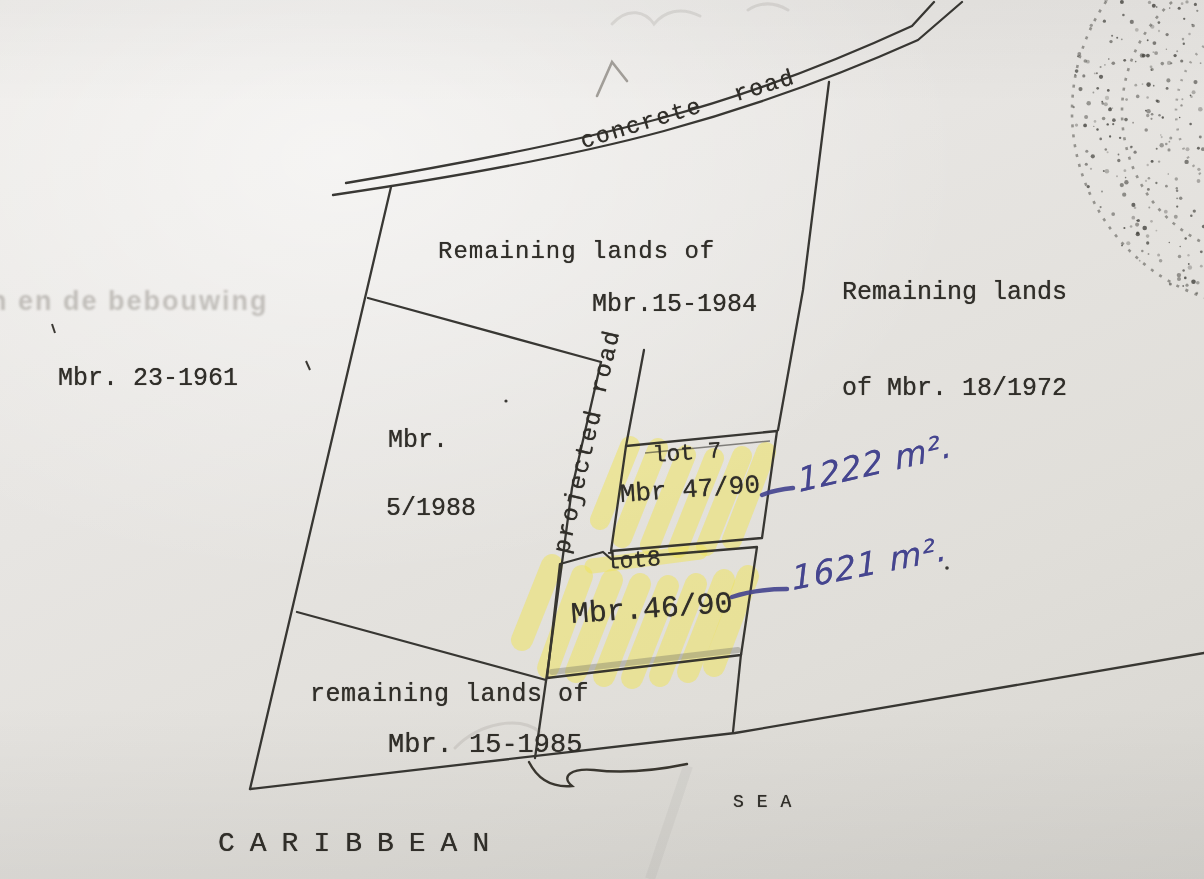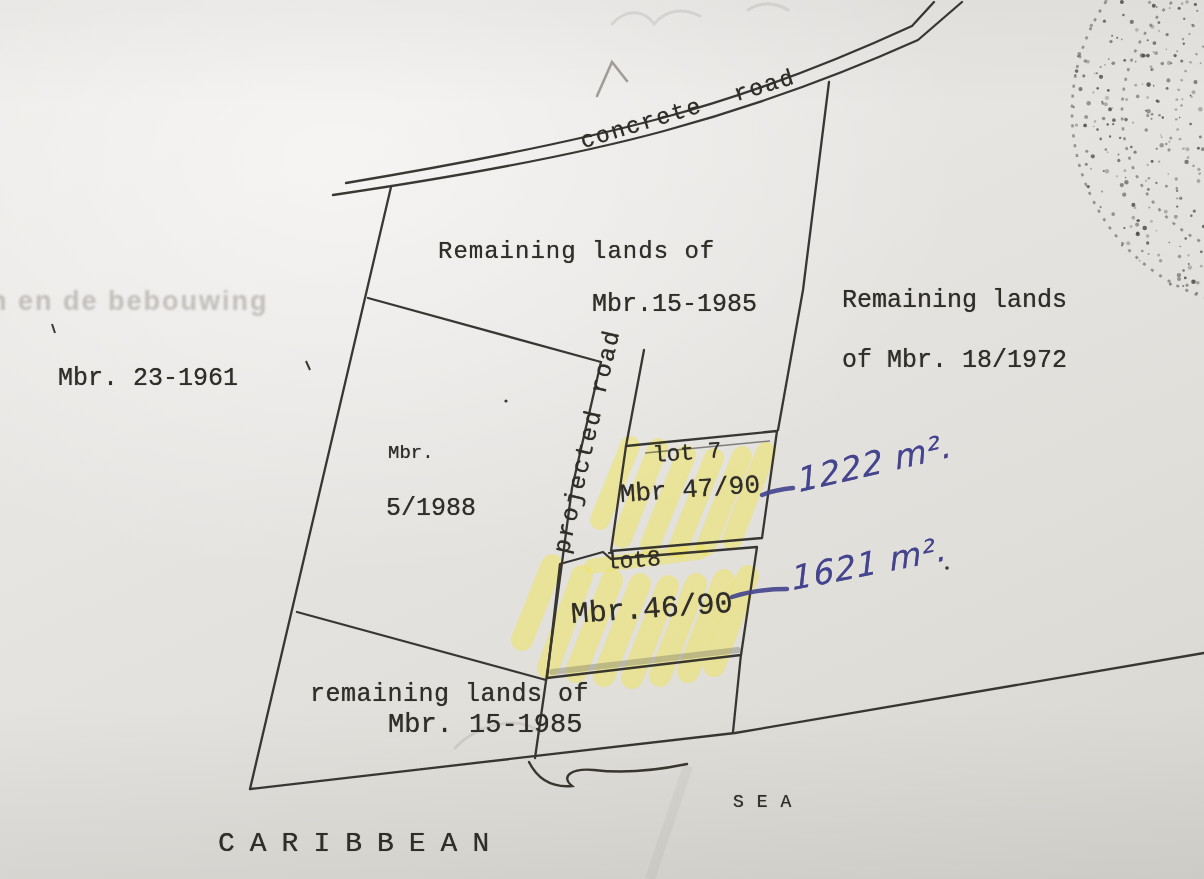--- a/index.html
+++ b/index.html
@@ -324,35 +324,35 @@
 
 <div class="lbl faint" style="left:-10px;top:288px;font-size:27px;letter-spacing:2px">n en de bebouwing</div>
 
 <div class="lbl tw" style="left:578px;top:132px;font-size:23px;letter-spacing:2px;transform:rotate(-17deg);transform-origin:0 0">
   <span>concrete</span><span style="display:inline-block;width:34px"></span><span>road</span>
 </div>
 
 <div class="lbl tw" style="left:574px;top:532px;font-size:24px;letter-spacing:2px;transform:rotate(-77deg);transform-origin:0 100%">projected road</div>
 
 <div class="lbl tw" style="left:438px;top:240px;font-size:24px;letter-spacing:1px">Remaining lands of</div>
-<div class="lbl tw" style="left:592px;top:292px;font-size:25px">Mbr.15-1985</div>
-
-<div class="lbl tw" style="left:842px;top:288px;font-size:25px">Remaining lands</div>
-<div class="lbl tw" style="left:842px;top:348px;font-size:25px">of Mbr. 18/1972</div>
+<div class="lbl tw" style="left:592px;top:292px;font-size:25px">Mbr.15-1984</div>
+
+<div class="lbl tw" style="left:842px;top:280px;font-size:25px">Remaining lands</div>
+<div class="lbl tw" style="left:842px;top:376px;font-size:25px">of Mbr. 18/1972</div>
 
 <div class="lbl tw" style="left:58px;top:366px;font-size:25px">Mbr. 23-1961</div>
 
-<div class="lbl tw" style="left:388px;top:444px;font-size:19px">Mbr.</div>
+<div class="lbl tw" style="left:388px;top:428px;font-size:25px">Mbr.</div>
 <div class="lbl tw" style="left:386px;top:496px;font-size:25px">5/1988</div>
 
 <div class="lbl tw" style="left:652px;top:445px;font-size:23px;transform:rotate(-4deg);transform-origin:0 0">lot 7</div>
 <div class="lbl tw" style="left:619px;top:482px;font-size:26px;transform:rotate(-4deg);transform-origin:0 0">Mbr 47/90</div>
 <div class="lbl hand" style="left:798px;top:464px;font-size:33px;transform:rotate(-13deg) skewX(-7deg);transform-origin:0 50%">1222 m².</div>
 
 <div class="lbl tw" style="left:605px;top:552px;font-size:23px;transform:rotate(-4deg);transform-origin:0 0">lot8</div>
 <div class="lbl tw" style="left:570px;top:600px;font-size:30px;transform:rotate(-4deg);transform-origin:0 0">Mbr.46/90</div>
 <div class="lbl hand" style="left:792px;top:562px;font-size:33px;transform:rotate(-11deg) skewX(-7deg);transform-origin:0 50%">1621 m².</div>
 
 <div class="lbl tw" style="left:310px;top:682px;font-size:25px;letter-spacing:.5px">remaining lands of</div>
-<div class="lbl tw" style="left:388px;top:712px;font-size:27px">Mbr. 15-1985</div>
+<div class="lbl tw" style="left:388px;top:732px;font-size:27px">Mbr. 15-1985</div>
 
 <div class="lbl tw" style="left:218px;top:830px;font-size:28px;letter-spacing:15px">CARIBBEAN</div>
 <div class="lbl tw" style="left:733px;top:793px;font-size:18px;letter-spacing:13px">SEA</div>
 
 </body></html>

